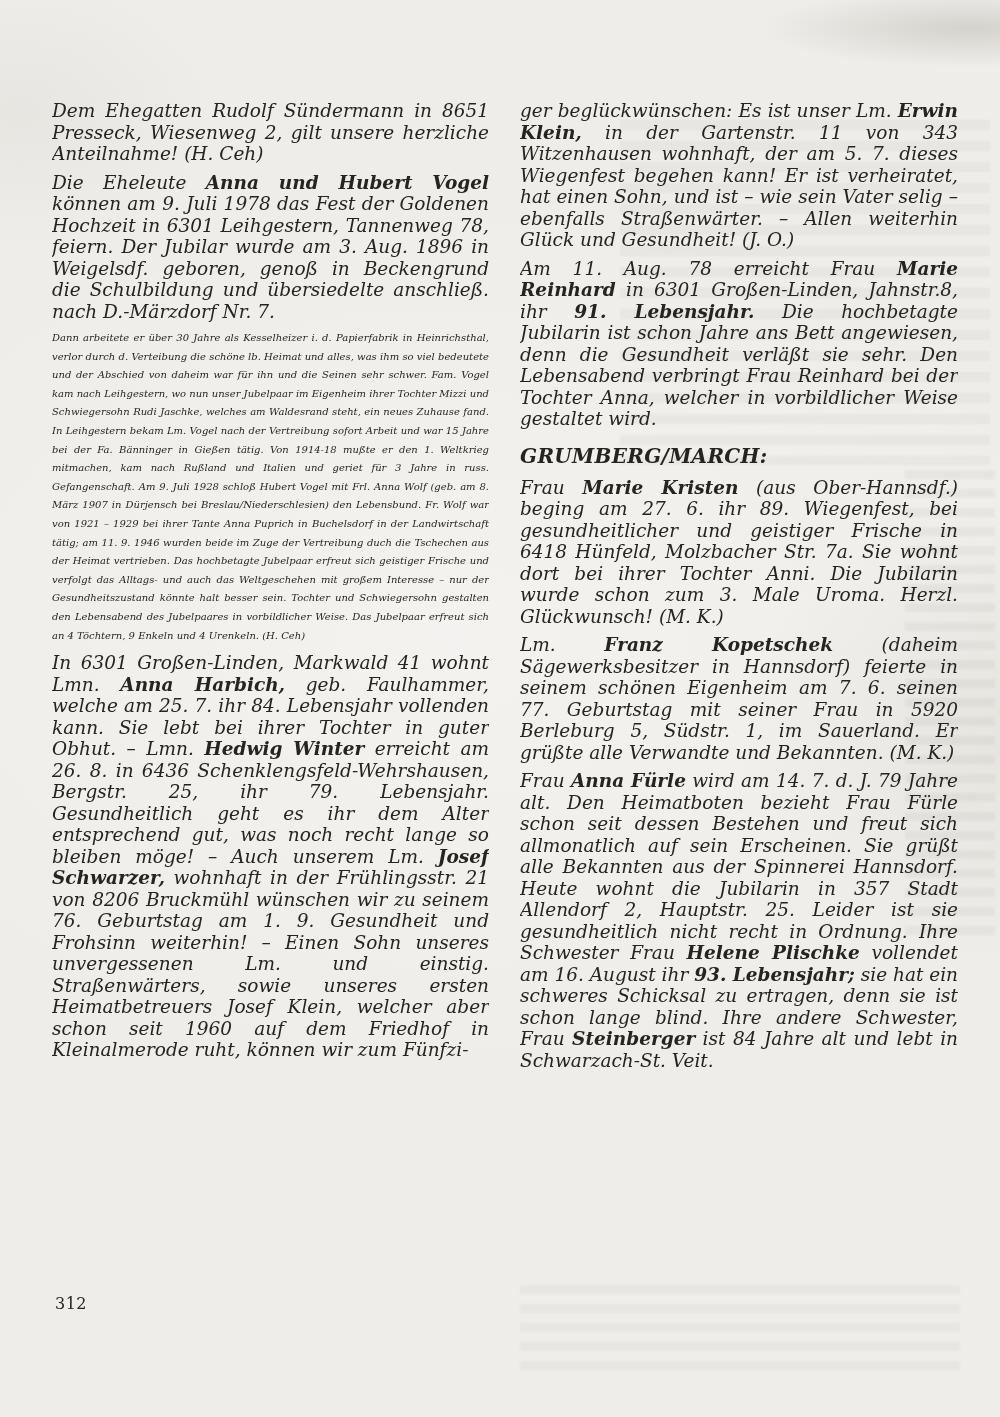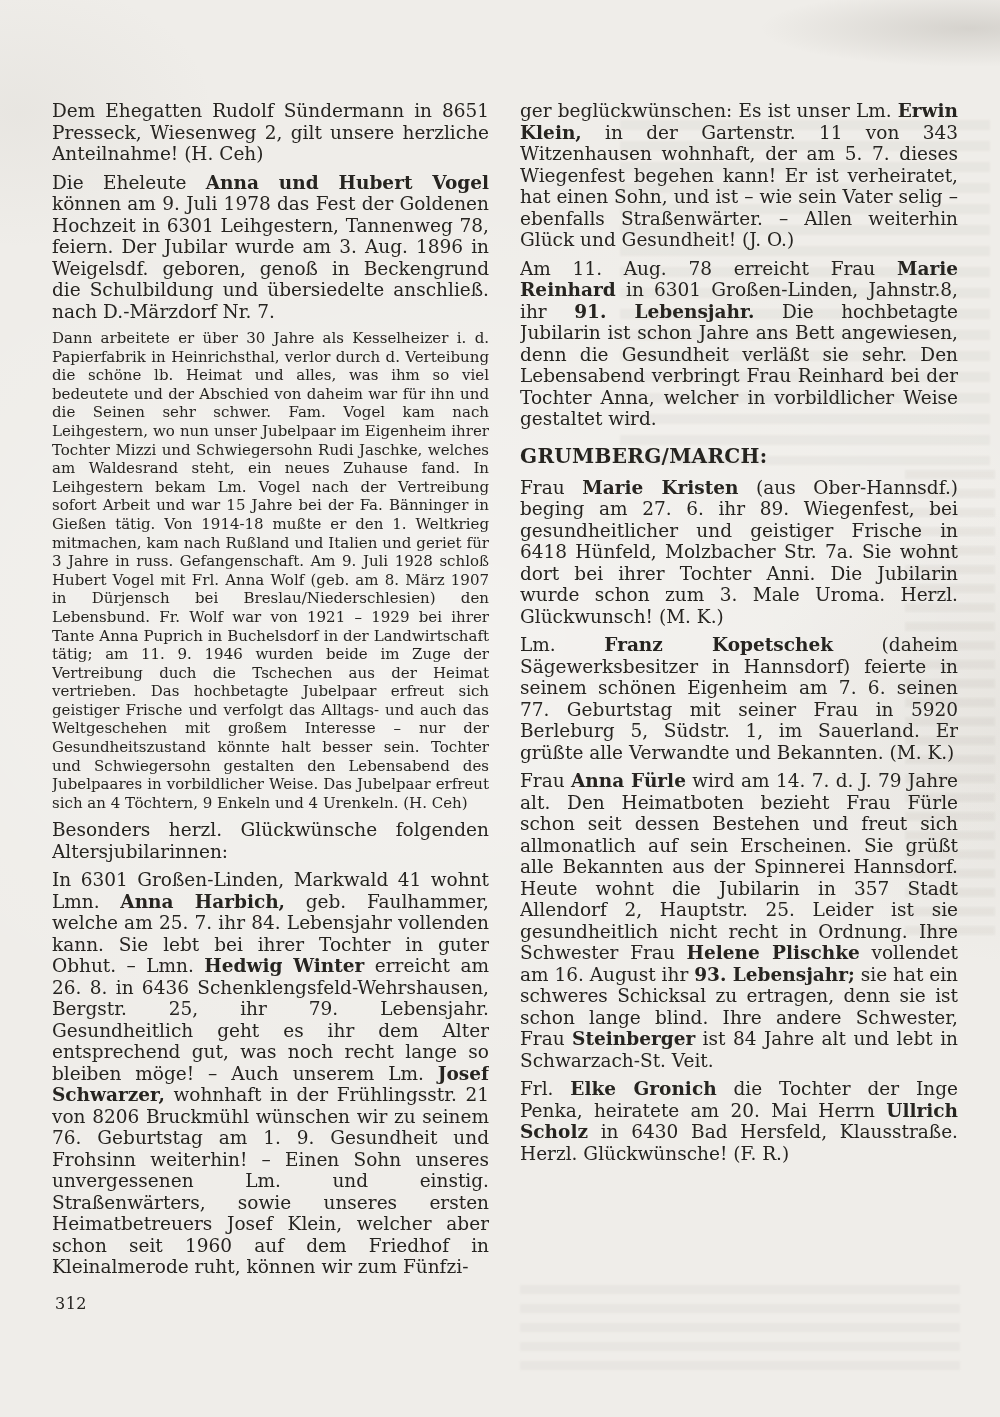--- a/index.html
+++ b/index.html
@@ -22,32 +22,33 @@
     font-family: "DejaVu Serif", "Liberation Serif", serif;
     color: #262420;
     text-rendering: optimizeLegibility;
   }
   .col {
     position: absolute;
     top: 100px;
     text-align: justify;
     overflow: hidden;
     hyphens: auto;
+    font-style: italic;
     -webkit-hyphens: auto;
   }
   .col-left  { left: 52px;  width: 437px; height: 1200px; }
   .col-right { left: 520px; width: 438px; height: 1215px; }
   p.body {
     margin: 0 0 7px 0;
     font-size: 18.5px;
     line-height: 21.5px;
   }
   p.small {
     margin: 0 0 7px 0;
-    font-size: 15px;
+    font-size: 10px;
     line-height: 18.6px;
   }
   h2.heading {
     margin: 14px 0 9px 0;
     font-size: 20px;
     line-height: 24px;
     font-weight: bold;
     letter-spacing: 0.3px;
     text-align: left;
   }
@@ -85,28 +86,26 @@
 
 <div class="page">
   <div class="ghost ghost-a"></div>
   <div class="ghost ghost-b"></div>
   <div class="ghost ghost-c"></div>
 
   <div class="col col-left">
       <p class="body"><span class="r">Dem Ehegatten Rudolf Sündermann in 8651 Presseck, Wiesenweg 2, gilt unsere herzliche Anteilnahme! (H. Ceh)</span></p>
       <p class="body"><span class="r">Die Eheleute </span><span class="b">Anna und Hubert Vogel</span><span class="r"> können am 9. Juli 1978 das Fest der Goldenen Hochzeit in 6301 Leihgestern, Tannenweg 78, feiern. Der Jubilar wurde am 3. Aug. 1896 in Weigelsdf. geboren, genoß in Beckengrund die Schulbildung und übersiedelte anschließ. nach D.-Märzdorf Nr. 7.</span></p>
       <p class="small"><span class="r">Dann arbeitete er über 30 Jahre als Kesselheizer i. d. Papierfabrik in Heinrichsthal, verlor durch d. Verteibung die schöne lb. Heimat und alles, was ihm so viel bedeutete und der Abschied von daheim war für ihn und die Seinen sehr schwer. Fam. Vogel kam nach Leihgestern, wo nun unser Jubelpaar im Eigenheim ihrer Tochter Mizzi und Schwiegersohn Rudi Jaschke, welches am Waldesrand steht, ein neues Zuhause fand. In Leihgestern bekam Lm. Vogel nach der Vertreibung sofort Arbeit und war 15 Jahre bei der Fa. Bänninger in Gießen tätig. Von 1914-18 mußte er den 1. Weltkrieg mitmachen, kam nach Rußland und Italien und geriet für 3 Jahre in russ. Gefangenschaft. Am 9. Juli 1928 schloß Hubert Vogel mit Frl. Anna Wolf (geb. am 8. März 1907 in Dürjensch bei Breslau/Niederschlesien) den Lebensbund. Fr. Wolf war von 1921 – 1929 bei ihrer Tante Anna Puprich in Buchelsdorf in der Landwirtschaft tätig; am 11. 9. 1946 wurden beide im Zuge der Vertreibung duch die Tschechen aus der Heimat vertrieben. Das hochbetagte Jubelpaar erfreut sich geistiger Frische und verfolgt das Alltags- und auch das Weltgeschehen mit großem Interesse – nur der Gesundheitszustand könnte halt besser sein. Tochter und Schwiegersohn gestalten den Lebensabend des Jubelpaares in vorbildlicher Weise. Das Jubelpaar erfreut sich an 4 Töchtern, 9 Enkeln und 4 Urenkeln. (H. Ceh)</span></p>
-      <p class="body"><span class="r">Besonders herzl. Glückwünsche folgenden Altersjubilarinnen:</span></p>
       <p class="body"><span class="r">In 6301 Großen-Linden, Markwald 41 wohnt Lmn. </span><span class="b">Anna Harbich,</span><span class="r"> geb. Faulhammer, welche am 25. 7. ihr 84. Lebensjahr vollenden kann. Sie lebt bei ihrer Tochter in guter Obhut. – Lmn. </span><span class="b">Hedwig Winter</span><span class="r"> erreicht am 26. 8. in 6436 Schenklengsfeld-Wehrshausen, Bergstr. 25, ihr 79. Lebensjahr. Gesundheitlich geht es ihr dem Alter entsprechend gut, was noch recht lange so bleiben möge! – Auch unserem Lm. </span><span class="b">Josef Schwarzer,</span><span class="r"> wohnhaft in der Frühlingsstr. 21 von 8206 Bruckmühl wünschen wir zu seinem 76. Geburtstag am 1. 9. Gesundheit und Frohsinn weiterhin! – Einen Sohn unseres unvergessenen Lm. und einstig. Straßenwärters, sowie unseres ersten Heimatbetreuers Josef Klein, welcher aber schon seit 1960 auf dem Friedhof in Kleinalmerode ruht, können wir zum Fünfzi-</span></p>
     </div>
 
   <div class="col col-right">
       <p class="body"><span class="r">ger beglückwünschen: Es ist unser Lm. </span><span class="b">Erwin Klein,</span><span class="r"> in der Gartenstr. 11 von 343 Witzenhausen wohnhaft, der am 5. 7. dieses Wiegenfest begehen kann! Er ist verheiratet, hat einen Sohn, und ist – wie sein Vater selig – ebenfalls Straßenwärter. – Allen weiterhin Glück und Gesundheit! (J. O.)</span></p>
       <p class="body"><span class="r">Am 11. Aug. 78 erreicht Frau </span><span class="b">Marie Reinhard</span><span class="r"> in 6301 Großen-Linden, Jahnstr.8, ihr </span><span class="b">91. Lebensjahr.</span><span class="r"> Die hochbetagte Jubilarin ist schon Jahre ans Bett angewiesen, denn die Gesundheit verläßt sie sehr. Den Lebensabend verbringt Frau Reinhard bei der Tochter Anna, welcher in vorbildlicher Weise gestaltet wird.</span></p>
       <h2 class="heading"><span class="b">GRUMBERG/MARCH:</span></h2>
       <p class="body"><span class="r">Frau </span><span class="b">Marie Kristen</span><span class="r"> (aus Ober-Hannsdf.) beging am 27. 6. ihr 89. Wiegenfest, bei gesundheitlicher und geistiger Frische in 6418 Hünfeld, Molzbacher Str. 7a. Sie wohnt dort bei ihrer Tochter Anni. Die Jubilarin wurde schon zum 3. Male Uroma. Herzl. Glückwunsch! (M. K.)</span></p>
       <p class="body"><span class="r">Lm. </span><span class="b">Franz Kopetschek</span><span class="r"> (daheim Sägewerksbesitzer in Hannsdorf) feierte in seinem schönen Eigenheim am 7. 6. seinen 77. Geburtstag mit seiner Frau in 5920 Berleburg 5, Südstr. 1, im Sauerland. Er grüßte alle Verwandte und Bekannten. (M. K.)</span></p>
       <p class="body"><span class="r">Frau </span><span class="b">Anna Fürle</span><span class="r"> wird am 14. 7. d. J. 79 Jahre alt. Den Heimatboten bezieht Frau Fürle schon seit dessen Bestehen und freut sich allmonatlich auf sein Erscheinen. Sie grüßt alle Bekannten aus der Spinnerei Hannsdorf. Heute wohnt die Jubilarin in 357 Stadt Allendorf 2, Hauptstr. 25. Leider ist sie gesundheitlich nicht recht in Ordnung. Ihre Schwester Frau </span><span class="b">Helene Plischke</span><span class="r"> vollendet am 16. August ihr </span><span class="b">93. Lebensjahr;</span><span class="r"> sie hat ein schweres Schicksal zu ertragen, denn sie ist schon lange blind. Ihre andere Schwester, Frau </span><span class="b">Steinberger</span><span class="r"> ist 84 Jahre alt und lebt in Schwarzach-St. Veit.</span></p>
-      <p class="body"><span class="r">Frl. </span><span class="b">Elke Gronich</span><span class="r"> die Tochter der Inge Penka, heiratete am 20. Mai Herrn </span><span class="b">Ullrich Scholz</span><span class="r"> in 6430 Bad Hersfeld, Klausstraße. Herzl. Glückwünsche! (F. R.)</span></p>
     </div>
 
   <div class="page-number">312</div>
 </div>
 
 </body></html>

